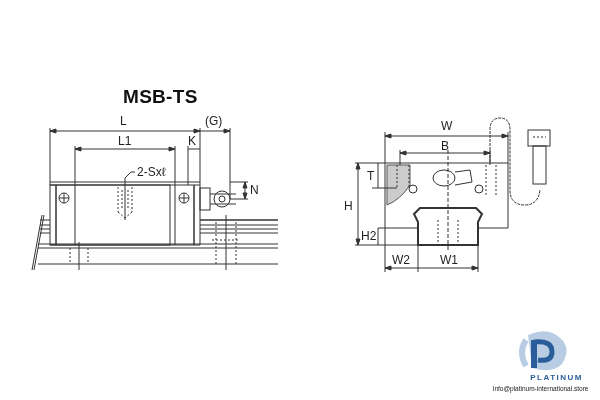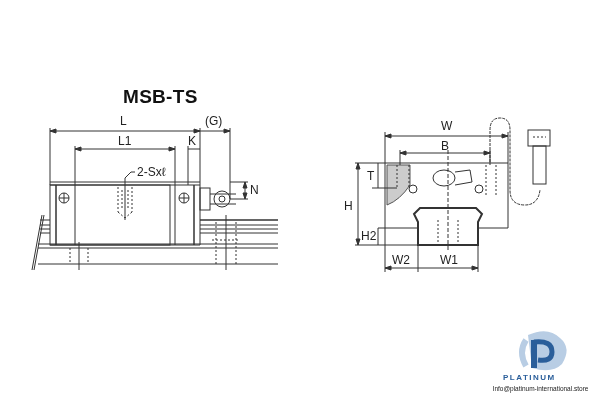--- a/index.html
+++ b/index.html
@@ -1,20 +1,20 @@
 <!DOCTYPE html>
 <html><head>
 <meta charset="utf-8">
 <style>
   html, body { margin:0; padding:0; background:#ffffff; }
   body { width:600px; height:400px; position:relative; overflow:hidden; font-family:"Liberation Sans", sans-serif; }
   #drawing { position:absolute; left:0; top:0; width:600px; height:400px; }
   .title { position:absolute; left:93px; top:86px; font-weight:bold; font-size:19px; color:#111; letter-spacing:0.3px;margin-left:30px; }
   .lbl { font-family:"Liberation Sans", sans-serif; font-size:12px; fill:#222; }
-  .logo-text { position:absolute; left:503px; top:373px; width:80px; text-align:left; font-size:8px; font-weight:bold; color:#2a5e9a; letter-spacing:1.5px; }
+  .logo-text { position:absolute; left:503px; top:373px; width:80px; text-align:right; font-size:8px; font-weight:bold; color:#2a5e9a; letter-spacing:1.5px; }
   .email { position:absolute; left:478px; top:385px; width:125px; text-align:center; font-size:6.5px; color:#222; white-space:nowrap; }
 </style>
 </head>
 <body>
 
 <div class="title">MSB-TS</div>
 
 <svg id="drawing" viewBox="0 0 600 400" xmlns="http://www.w3.org/2000/svg">
   <g stroke="#333" fill="none" stroke-width="1">
 

